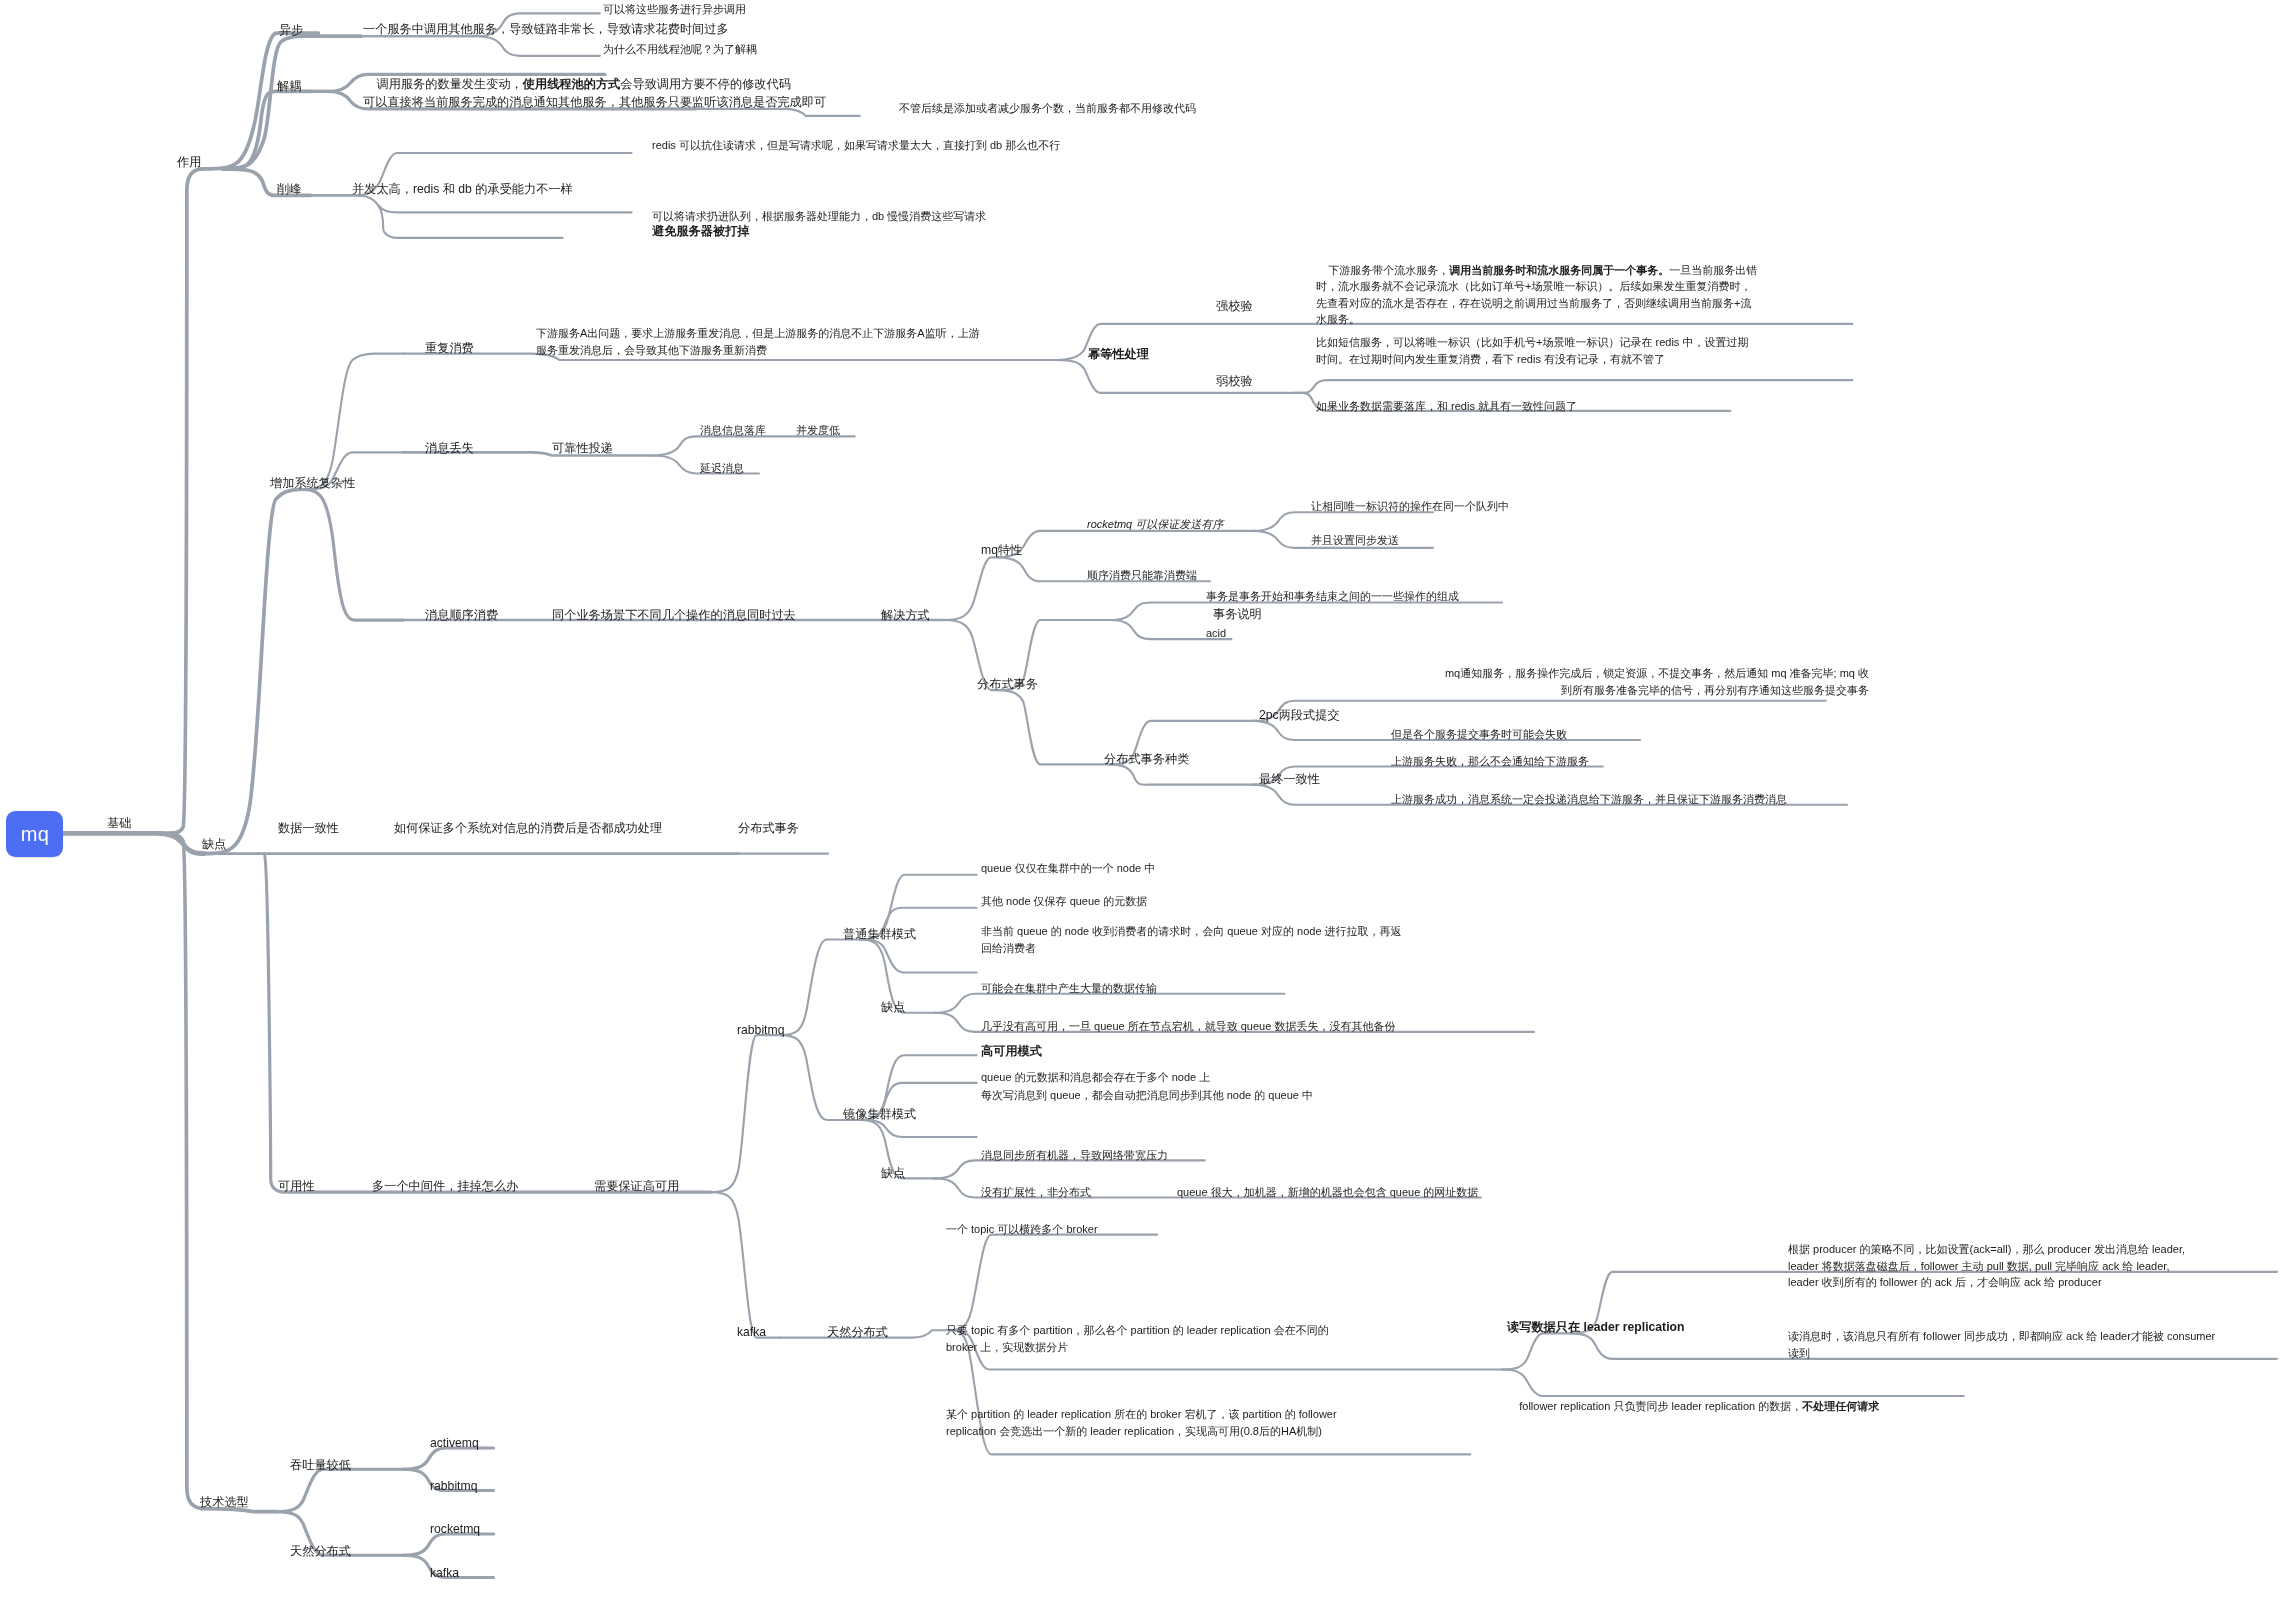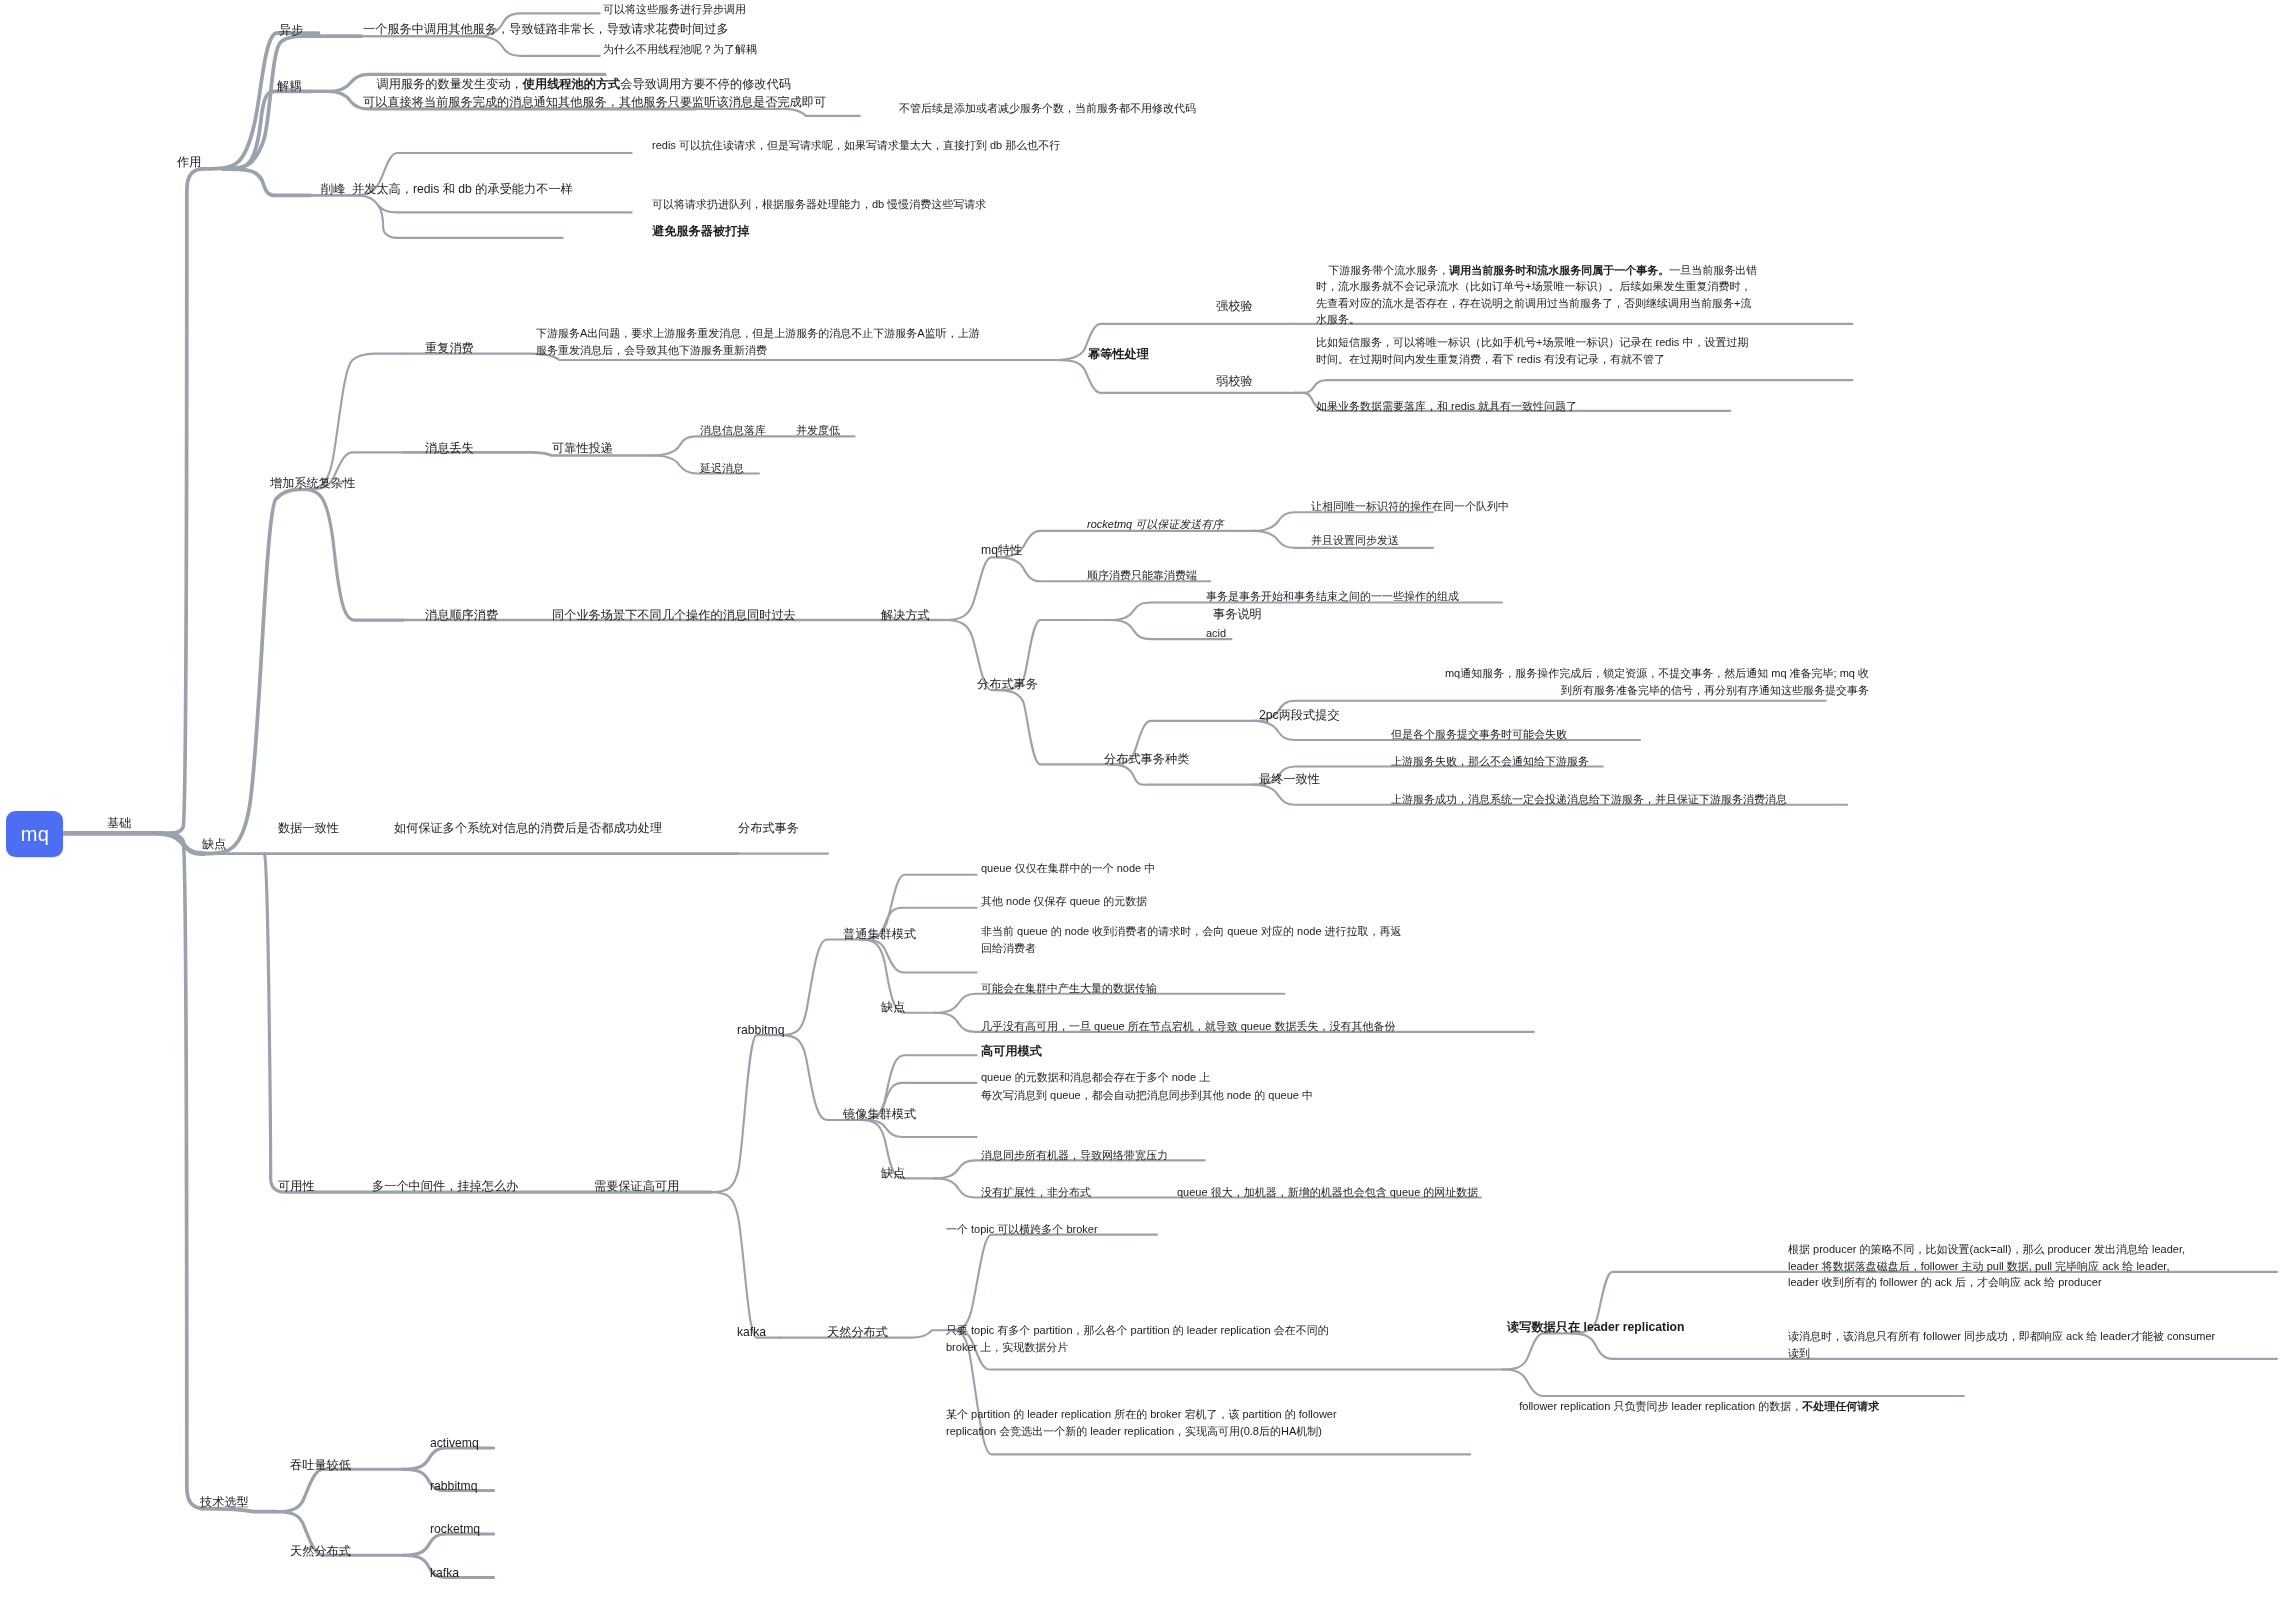--- a/index.html
+++ b/index.html
@@ -188,24 +188,24 @@
   <div class="node lbl sm" style="left:603px;top:1.1px;">可以将这些服务进行异步调用</div>
   <div class="node lbl sm" style="left:603px;top:41px;">为什么不用线程池呢？为了解耦</div>
 
   <div class="node lbl" style="left:277px;top:77px;">解耦</div>
   <div class="node lbl" style="left:363px;top:57px;">
     <span>调用服务的数量发生变动，</span><span class="b">使用线程池的方式</span><span>会导致调用方要不停的修改代码</span>
   </div>
   <div class="node lbl" style="left:363px;top:93px;">可以直接将当前服务完成的消息通知其他服务，其他服务只要监听该消息是否完成即可</div>
   <div class="node lbl sm" style="left:899px;top:100px;">不管后续是添加或者减少服务个数，当前服务都不用修改代码</div>
 
-  <div class="node lbl" style="left:277px;top:180px;margin-left:44px;">削峰</div>
+  <div class="node lbl" style="left:277px;top:180px;">削峰</div>
   <div class="node lbl" style="left:352px;top:180px;">并发太高，redis 和 db 的承受能力不一样</div>
   <div class="node lbl sm" style="left:652px;top:137px;">redis 可以抗住读请求，但是写请求呢，如果写请求量太大，直接打到 db 那么也不行</div>
-  <div class="node lbl sm" style="left:652px;top:196px;">可以将请求扔进队列，根据服务器处理能力，db 慢慢消费这些写请求</div>
+  <div class="node lbl sm" style="left:652px;top:208px;">可以将请求扔进队列，根据服务器处理能力，db 慢慢消费这些写请求</div>
   <div class="node lbl b" style="left:652px;top:222px;">避免服务器被打掉</div>
 
   <div class="node lbl" style="left:270px;top:474px;">增加系统复杂性</div>
 
   <div class="node lbl" style="left:425px;top:339px;">重复消费</div>
   <div class="node lbl sm" style="left:536px;top:325px;width:526px;">下游服务A出问题，要求上游服务重发消息，但是上游服务的消息不止下游服务A监听，上游
 服务重发消息后，会导致其他下游服务重新消费</div>
   <div class="node lbl" style="left:1088px;top:345px;font-weight:bold;">幂等性处理</div>
 
   <div class="node lbl" style="left:1216px;top:297px;">强校验</div>

